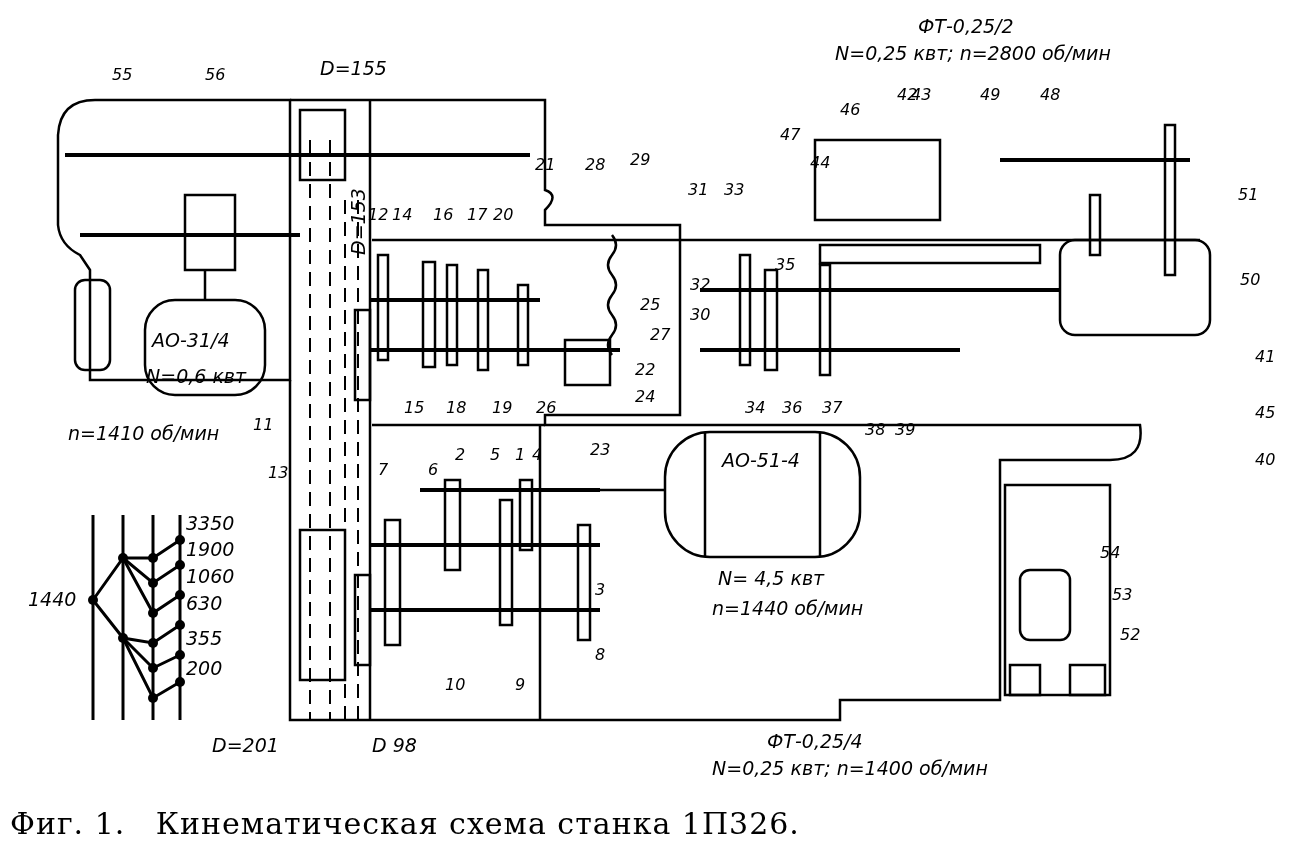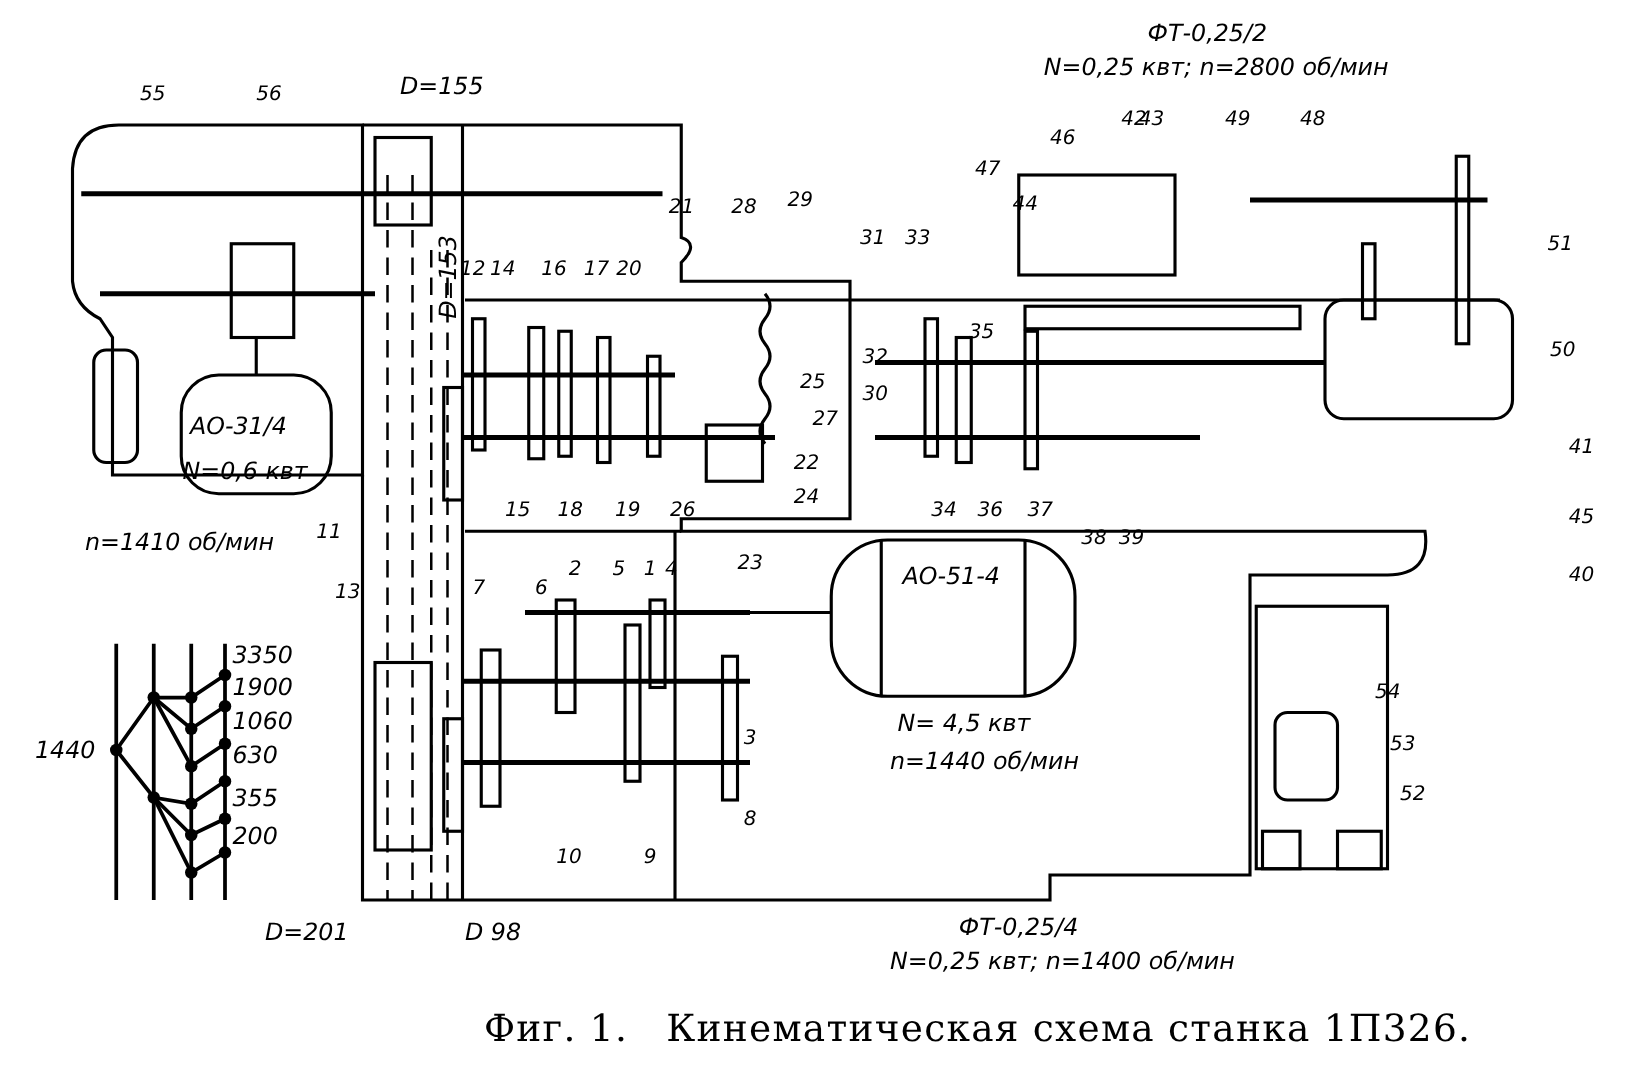--- a/index.html
+++ b/index.html
@@ -1,20 +1,20 @@
 <!DOCTYPE html>
 <html><head>
 <meta charset="utf-8">
 <style>
   html, body { margin:0; padding:0; background:#ffffff; }
   body { width:1309px; height:858px; overflow:hidden; position:relative; }
   #scheme { position:absolute; left:0; top:0; }
   .lbl { font-family:"DejaVu Sans", sans-serif; font-style:italic; font-size:19px; fill:#000; }
   .lbl-sm { font-family:"DejaVu Sans", sans-serif; font-style:italic; font-size:16px; fill:#000; }
-  .caption { position:absolute; left:0; width:1187px; top:806px; text-align:right;
+  .caption { position:absolute; left:0; width:1187px; top:806px; text-align:left;
              font-family:"DejaVu Serif", serif; font-size:30px; color:#000; letter-spacing:1px; }
   .caption span { margin:0 10px; }
 </style>
 </head>
 <body>
 
 <svg id="scheme" width="1309" height="800" viewBox="0 0 1309 800">
   <g fill="none" stroke="#000" stroke-width="2.5">
 
     <path d="M95 100 Q60 100 58 135 L58 225 Q60 245 80 255 L90 270 L90 380 L290 380 L290 100 Z"></path>

